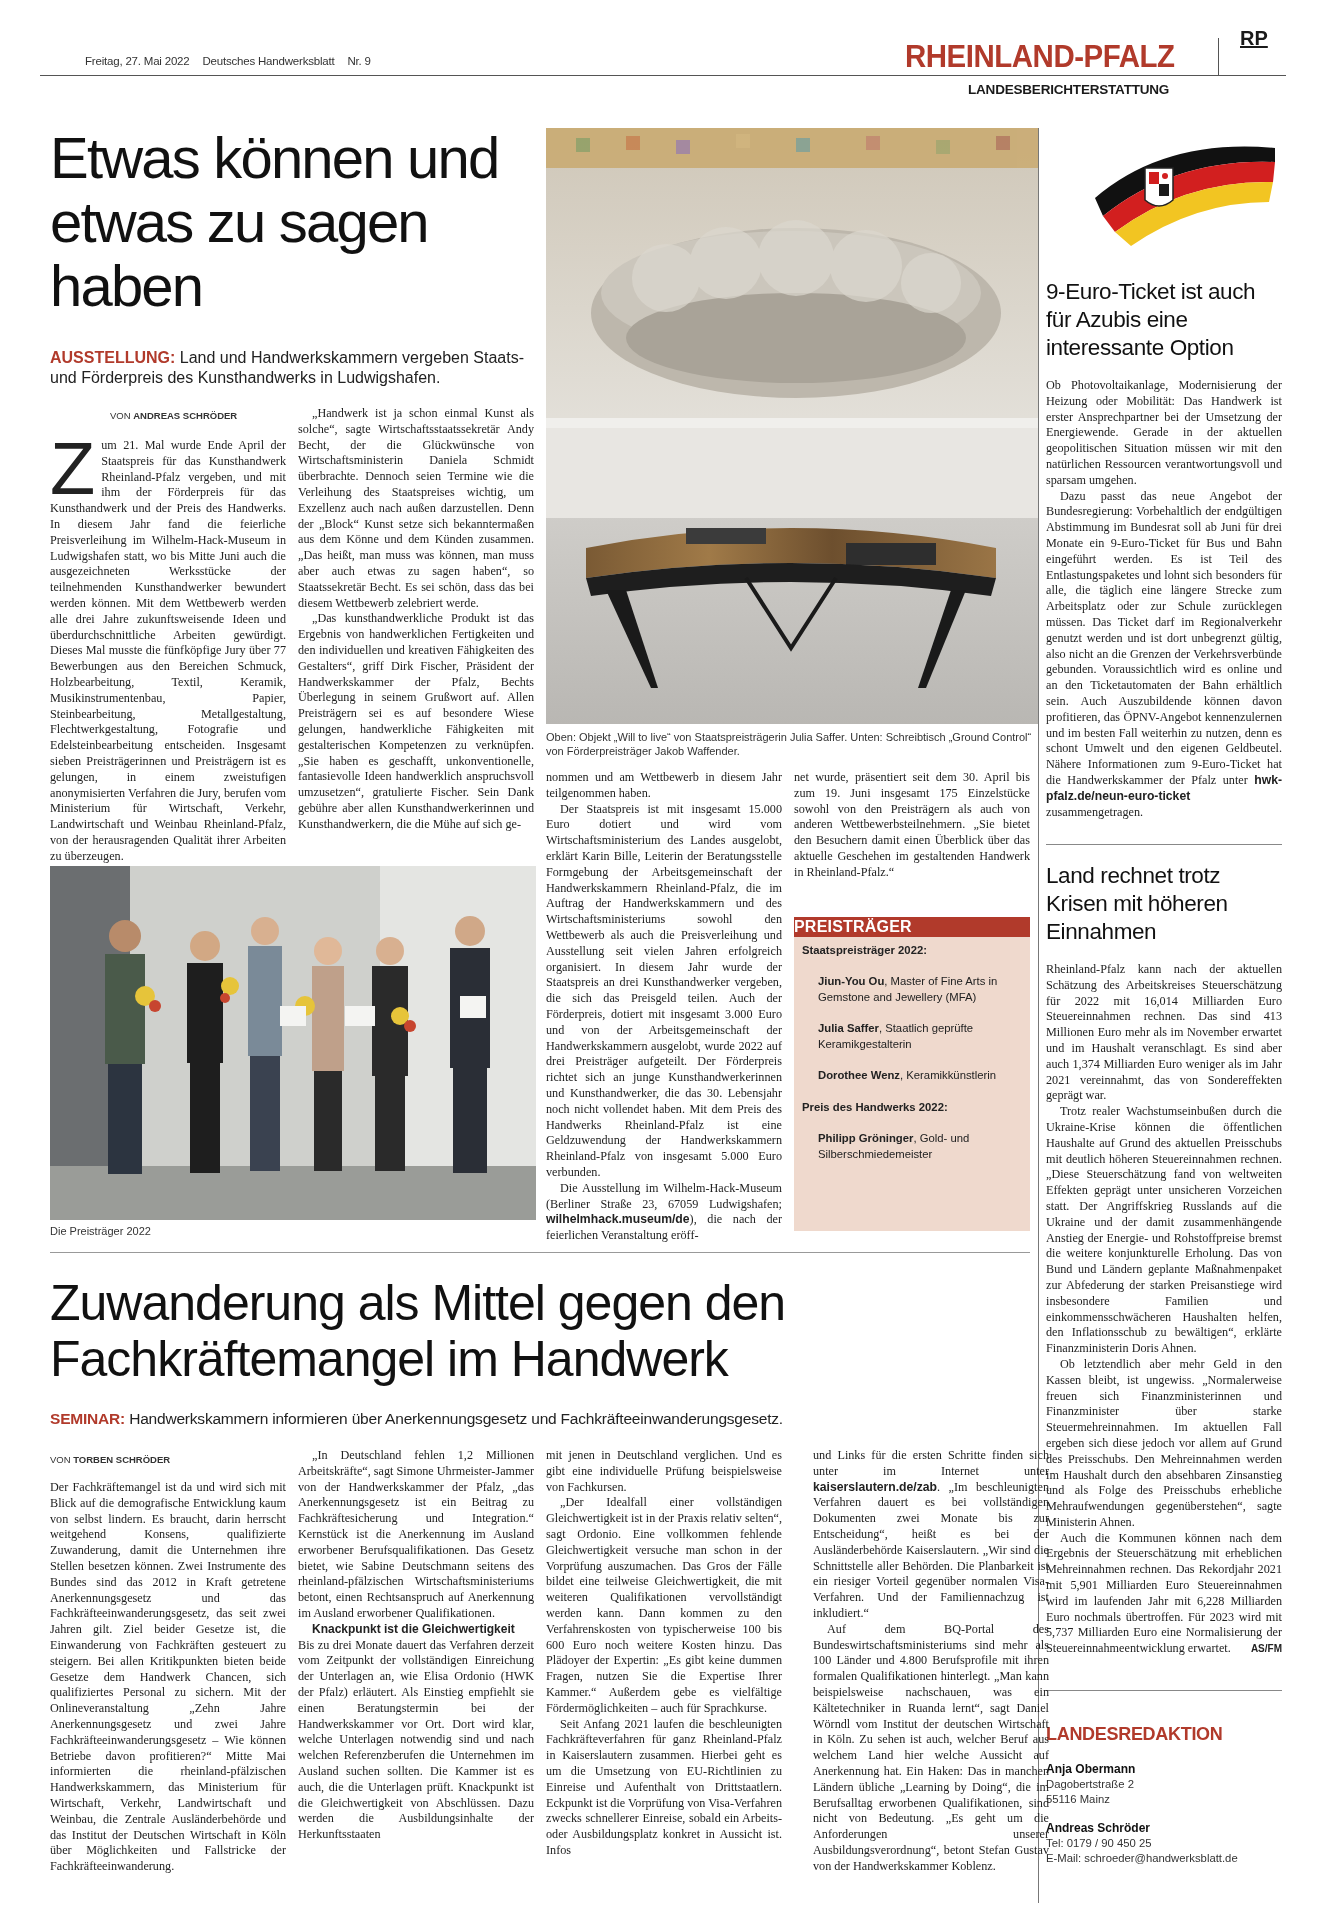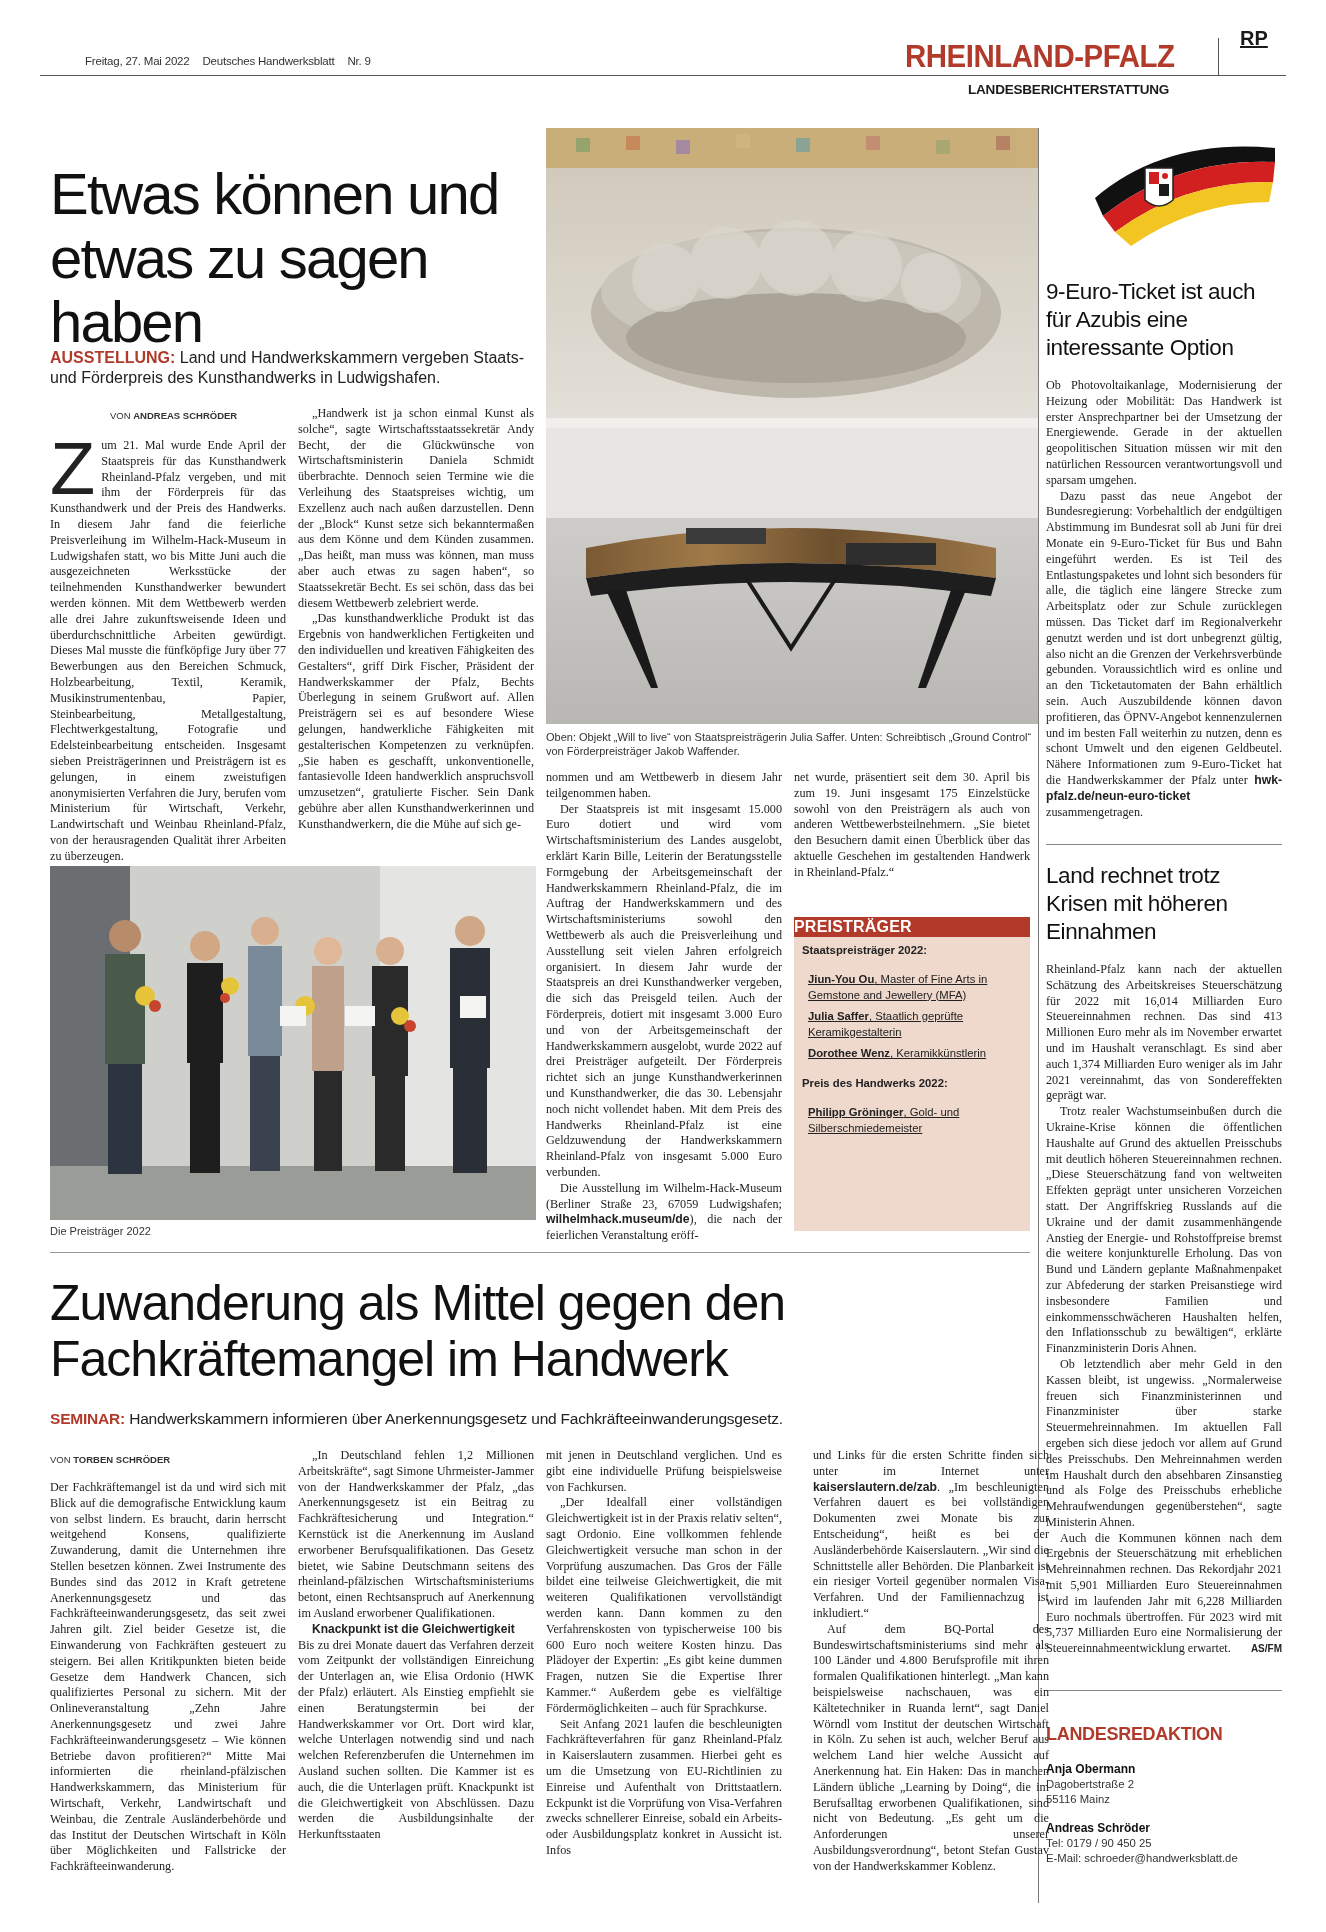--- a/index.html
+++ b/index.html
@@ -9,21 +9,21 @@
   .red{color:#b13a2b;}
   
   .hdr-meta{left:40px;top:55px;font-size:11.5px;color:#333;font-family:"Liberation Sans",sans-serif;letter-spacing:-0.2px;padding-left:45px;}
   .hdr-meta span{margin-right:10px;}
   .hdr-line{left:40px;top:75px;width:1246px;height:1px;background:#555;}
   .region{left:905px;top:38px;font-size:32px;font-weight:bold;color:#b13a2b;font-family:"Liberation Sans",sans-serif;letter-spacing:-0.5px;transform:scaleX(0.92);transform-origin:left;}
   .vbar{left:1218px;top:38px;width:1px;height:38px;background:#555;}
   .rp{left:1240px;top:27px;font-size:20px;font-weight:bold;font-family:"Liberation Sans",sans-serif;text-decoration:underline;}
   .subreg{left:968px;top:82px;font-size:13.5px;font-weight:bold;font-family:"Liberation Sans",sans-serif;letter-spacing:-0.2px;}
   
-  .h1{left:50px;top:126px;width:500px;font-family:"Liberation Sans",sans-serif;font-size:58px;line-height:64px;letter-spacing:-1.8px;color:#111;margin-top:36px;}
+  .h1{left:50px;top:126px;width:500px;font-family:"Liberation Sans",sans-serif;font-size:58px;line-height:64px;letter-spacing:-1.8px;color:#111;}
   .kicker{left:50px;top:348px;width:490px;font-family:"Liberation Sans",sans-serif;font-size:16px;line-height:20px;color:#222;}
   .kicker b{color:#b13a2b;}
   .byline{font-family:"Liberation Sans",sans-serif;font-size:9.5px;color:#333;}
   .byline b{font-weight:bold;}
   .col{font-size:12.2px;line-height:15.8px;text-align:justify;hyphens:auto;color:#222;}
   .col p{margin:0;text-indent:14px;}
   .col p.noind{text-indent:0;}
   .dropcap{float:left;font-family:"Liberation Sans",sans-serif;font-size:74px;line-height:58px;margin:2px 6px 0 0;font-weight:normal;}
   .link{font-family:"Liberation Sans",sans-serif;font-weight:bold;}
   .sub-h{font-family:"Liberation Sans",sans-serif;font-weight:bold;font-size:12px;margin:10px 0 4px 0;text-indent:0;}
@@ -32,21 +32,21 @@
   .caption{font-family:"Liberation Sans",sans-serif;font-size:11px;line-height:14px;color:#333;}
   
   .rc-h{font-family:"Liberation Sans",sans-serif;font-size:22.5px;line-height:28px;letter-spacing:-0.4px;color:#111;}
   .hr{height:1px;background:#888;}
   .vsep{width:1px;background:#777;}
   
   .box{background:#efd9cd;font-family:"Liberation Sans",sans-serif;font-size:11.3px;line-height:15.5px;color:#222;}
   .box-h{background:#b13a2b;color:#fff;font-weight:bold;font-size:16px;padding:2px 0;letter-spacing:0.2px;}
   .box-body{padding:6px 8px 10px 8px;}
   .box-body .sec{font-weight:bold;margin:0 0 14px 0;}
-  .box-body .ent{margin:6px;text-decoration:underline;}
+  .box-body .ent{margin:16px;}
   .box-body .grp{margin-bottom:14px;}
   .h2{left:50px;top:1275px;width:980px;font-family:"Liberation Sans",sans-serif;font-size:50px;line-height:56px;letter-spacing:-1px;color:#111;}
   .kicker2{left:50px;top:1410px;width:980px;font-family:"Liberation Sans",sans-serif;font-size:15.5px;color:#222;letter-spacing:-0.2px;}
   .kicker2 b{color:#b13a2b;}
   .contact{font-family:"Liberation Sans",sans-serif;font-size:11.3px;line-height:15px;color:#333;}
   .contact b{color:#111;font-size:12px;}
 </style>
 </head>
 <body>
 

